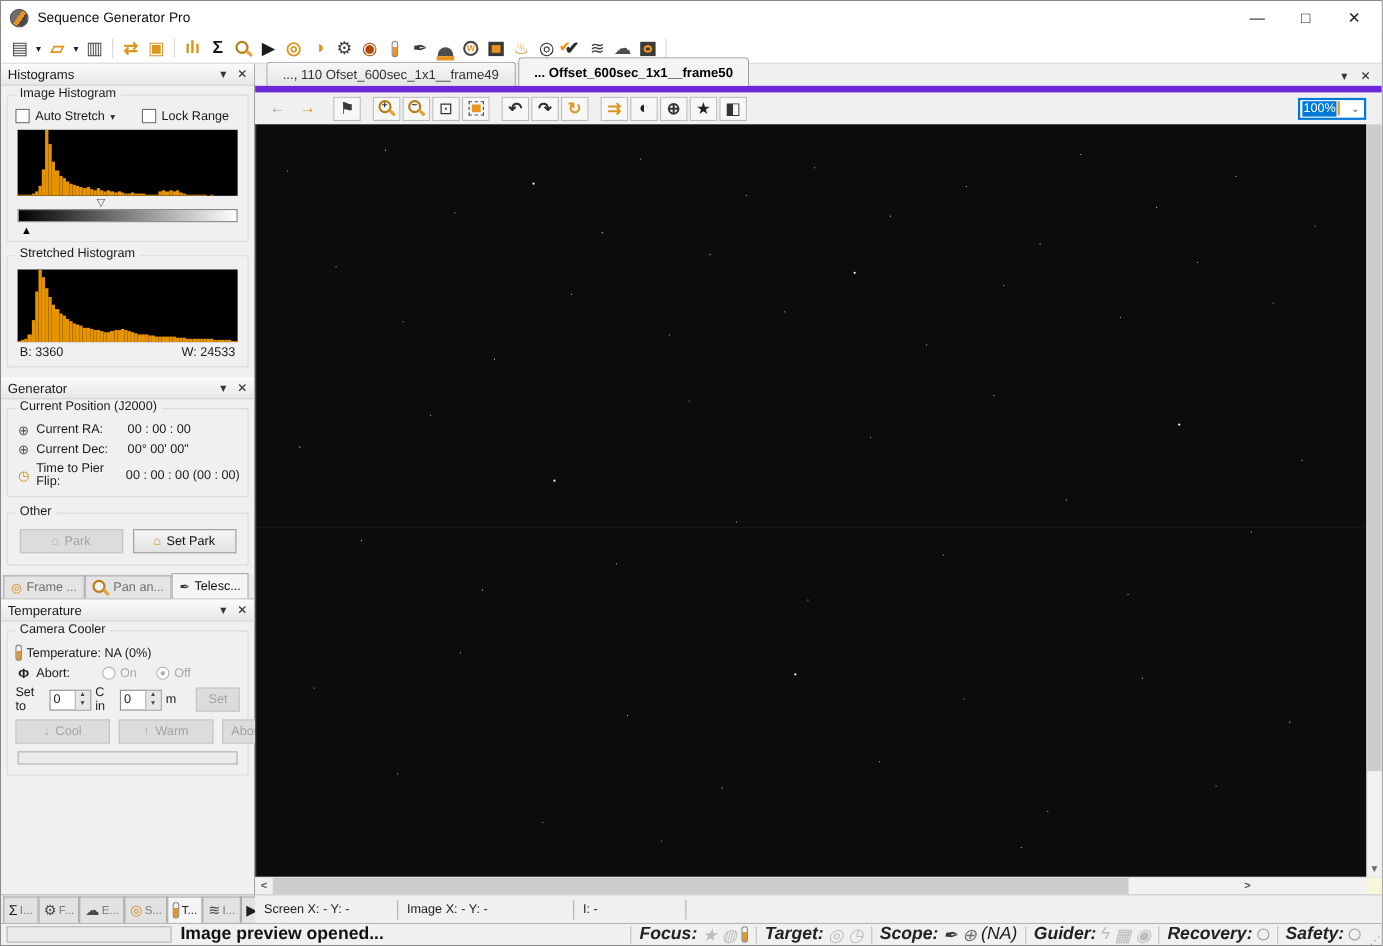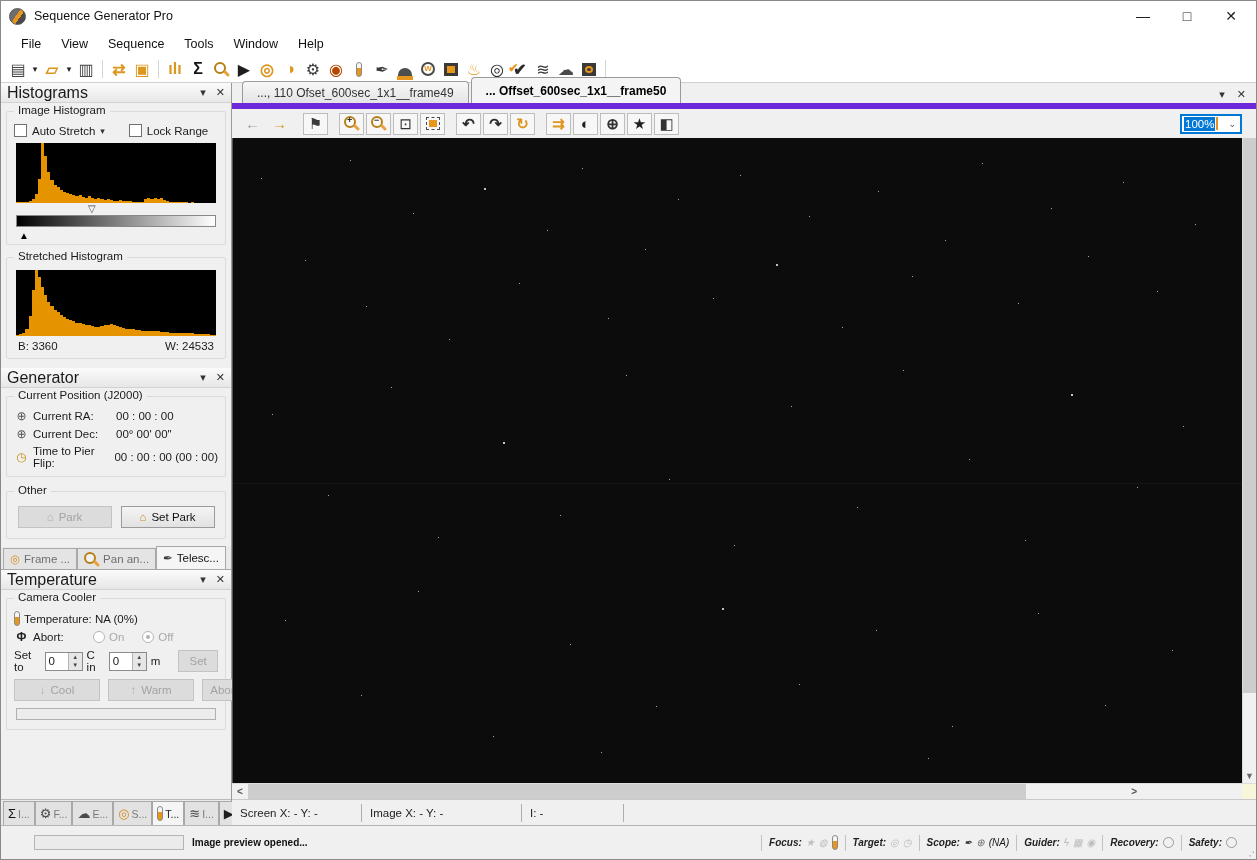--- a/index.html
+++ b/index.html
@@ -36,21 +36,21 @@
   .ic-circlew { display:inline-block; width:14px; height:14px; border:2px solid #4a4a4a; border-radius:50%; font-size:8px; font-weight:bold; color:#e8951d; text-align:center; line-height:10px; }
   .ic-dot { display:inline-block; width:11px; height:11px; border-radius:50%; border:1px solid #9a9a9a; }
   .ic-dblcheck { position:relative; }
   .ic-dblcheck::before { content:"✔"; position:absolute; left:-5px; top:1px; color:#e8951d; font-size:12px; }
 
   
   .content { flex:1 1 auto; display:flex; min-height:0; }
   .sidebar { width:231px; flex:0 0 auto; border-right:1px solid #9a9a9a; display:flex; flex-direction:column; background:#f0f0f0; }
   .panel { display:flex; flex-direction:column; }
   .panel-header { height:20px; background:linear-gradient(#fbfbfb,#e7e7e7); border-bottom:1px solid #d2d2d2; display:flex; align-items:center; padding:0 6px; flex:0 0 auto; }
-  .panel-title { font-size:16px; color:#1a1a1a; }
+  .panel-title { font-size:12px; color:#1a1a1a; }
   .panel-header .hicons { margin-left:auto; display:flex; gap:10px; }
   .panel-header .hicons span { font-size:11px; color:#333; }
   .group { border:1px solid #dadada; margin:8px 5px 4px 5px; position:relative; padding:10px 5px 5px 5px; border-radius:2px; }
   .group > .legend { position:absolute; top:-8px; left:7px; background:#f0f0f0; padding:0 4px; font-size:11.5px; color:#1a1a1a; }
   .cbrow { display:flex; align-items:center; gap:5px; font-size:11.5px; padding:2px 2px 4px 2px; }
   .checkbox { width:13px; height:13px; border:1px solid #707070; background:#fff; flex:0 0 auto; }
   .caret { font-size:9px; color:#333; }
   .histcanvas { background:#000; height:60px; margin:2px 4px 2px 4px; display:flex; align-items:flex-end; overflow:hidden; }
   .histcanvas.tall { height:66px; }
   .histcanvas .bar { flex:1 1 auto; background:#e59400; }
@@ -121,21 +121,21 @@
   .hscroll { height:16px; flex:0 0 auto; display:flex; background:#f1f1f1; border-top:1px solid #dcdcdc; }
   .harrow { width:16px; display:flex; align-items:center; justify-content:center; font-size:10px; color:#555; font-weight:bold; }
   .hthumb { width:76%; background:#cdcdcd; }
   .hcorner { width:14px; margin-left:auto; background:#f7f5da; }
 
   .imgstatus { height:26px; display:flex; align-items:center; background:#f0f0f0; border-top:1px solid #c9c9c9; font-size:11.5px; color:#222; flex:0 0 auto; }
   .imgstatus .seg { padding-left:8px; border-right:1px solid #aeaeae; height:18px; display:flex; align-items:center; }
   .s1 { width:130px; } .s2 { width:160px; } .s3 { width:102px; }
 
   
-  .statusbar { height:34px; background:#f0f0f0; border-top:1px solid #b5b5b5; display:flex; align-items:center; flex:0 0 auto; font-size:10px;padding-left:28px; }
+  .statusbar { height:20px; background:#f0f0f0; border-top:1px solid #b5b5b5; display:flex; align-items:center; flex:0 0 auto; font-size:16px; }
   .sb-progress { width:150px; height:15px; border:1px solid #b5b5b5; background:#ebebeb; margin-left:5px; flex:0 0 auto; }
   .sb-msg { margin-left:8px; font-weight:bold; color:#111; }
   .sb-right { margin-left:auto; display:flex; align-items:center; height:100%;font-style:italic; }
   .sb-seg { display:flex; align-items:center; gap:4px; padding:0 7px; border-left:1px solid #c2c2c2; height:16px; }
   .sb-seg .lbl { font-weight:bold; color:#222; }
   .sb-grip { width:12px; height:100%; position:relative; }
   .sb-grip::after { content:"⋰"; position:absolute; right:1px; bottom:-2px; color:#9a9a9a; font-size:10px; }
 </style>
 </head>
 <body>
@@ -145,28 +145,20 @@
   <div class="titlebar">
     <span class="appicon"></span>
     <span class="apptitle">Sequence Generator Pro</span>
     <span class="wincontrols">
       <span>—</span>
       <span>□</span>
       <span>✕</span>
     </span>
   </div>
 
-  <div class="menubar" id="menubar">
-      <span class="menu-item">File</span>
-      <span class="menu-item">View</span>
-      <span class="menu-item">Sequence</span>
-      <span class="menu-item">Tools</span>
-      <span class="menu-item">Window</span>
-      <span class="menu-item">Help</span>
-    </div>
 
   <div class="toolbar" id="main-toolbar">
       <span class="tb-btn">
         <span style="color: rgb(71, 71, 71);">▤</span>
       </span>
       <span class="tb-btn narrow">
         <span style="color: rgb(34, 34, 34);">▾</span>
       </span>
       <span class="tb-btn">
         <span style="color: rgb(221, 150, 32); font-weight: bold;">▱</span>

